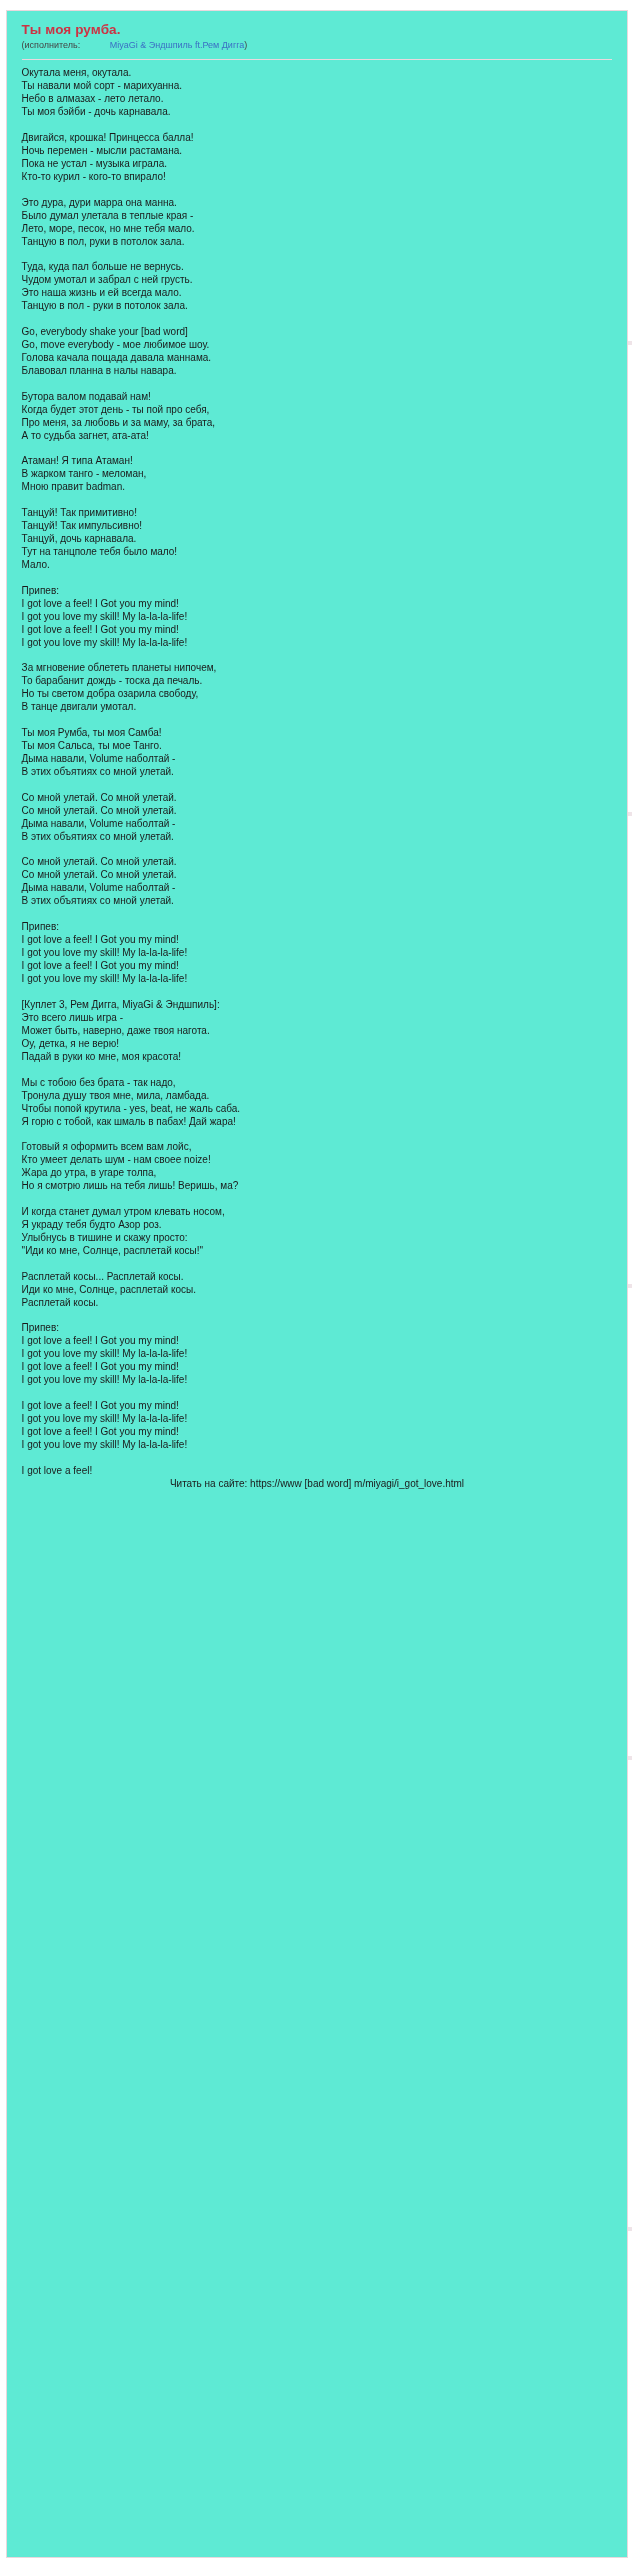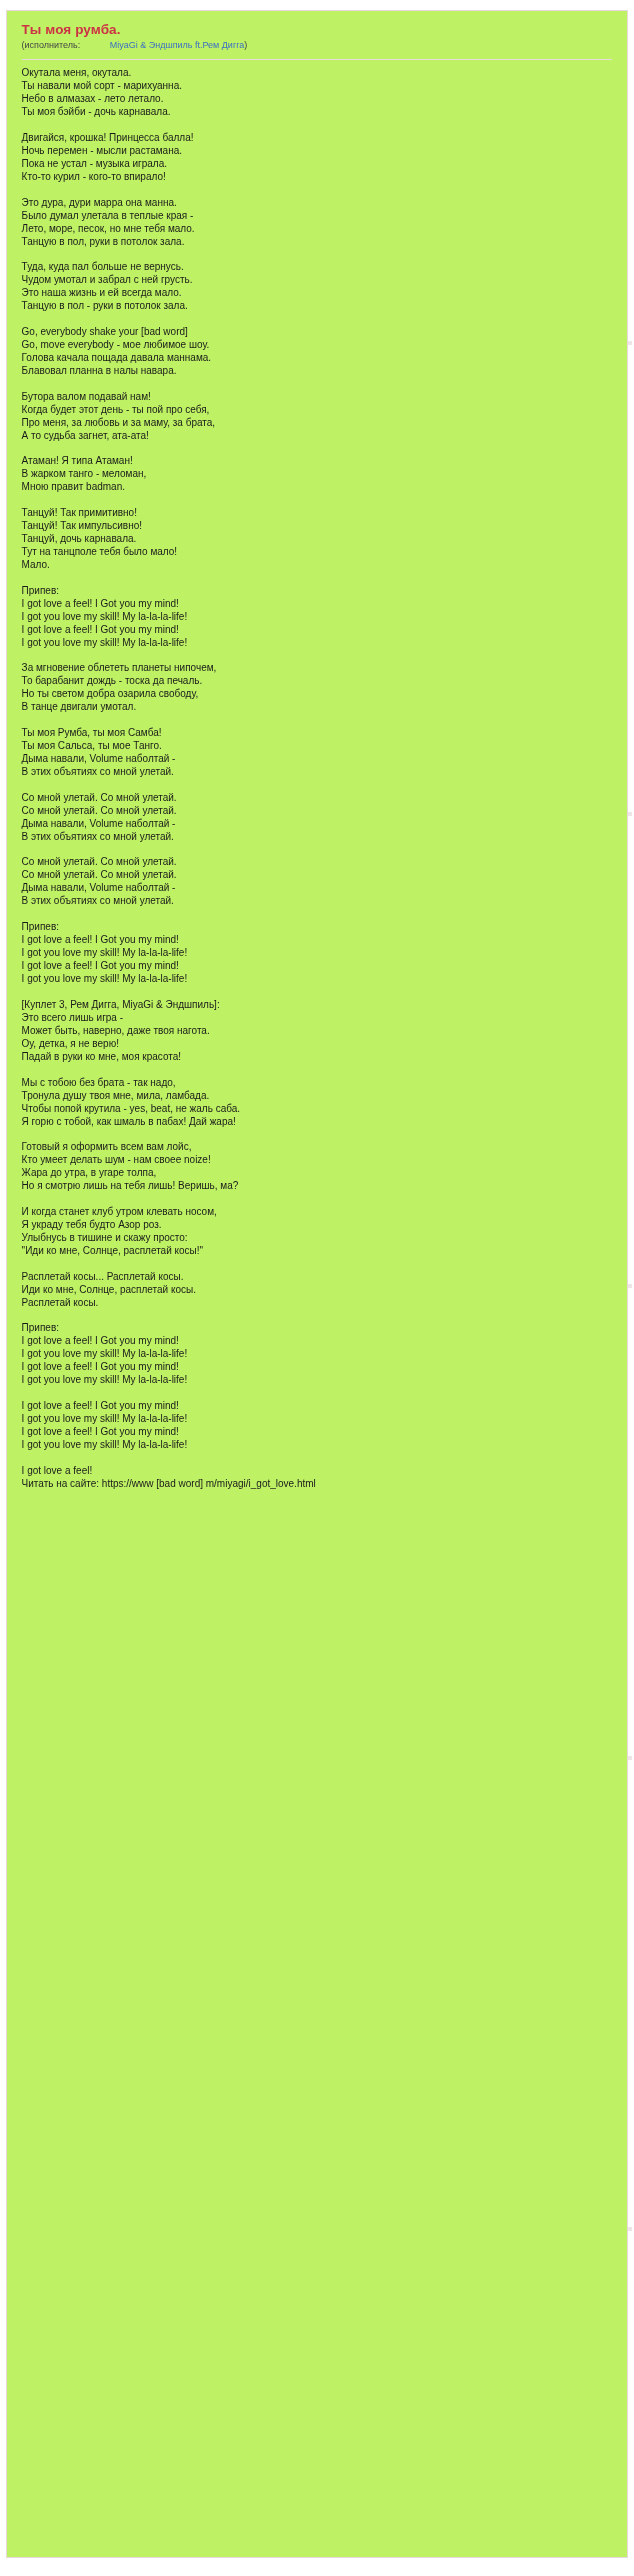--- a/index.html
+++ b/index.html
@@ -16,21 +16,21 @@
     width: 634px;
     min-height: 2576px;
     background: #ffffff;
     box-sizing: border-box;
     padding: 9.5px 0 0 0;
   }
   .lyrics-card {
     position: relative;
     margin: 0 6.3px 0 6.3px;
     border: 0.8px solid #e8d8dd;
-    background: #bef264;
+    background: #5eead4;
     box-sizing: border-box;
     padding: 11px 14.3px 16px 14.3px;
     min-height: 2548px;
   }
   .song-title {
     color: #cc3344;
     font-size: 13.5px;
     font-weight: bold;
     line-height: 16px;
     margin: 0 0 2.4px 0;
@@ -64,20 +64,21 @@
     margin: 0 0 12.7px 0;
     white-space: pre-wrap;
   }
   .stanza:last-child {
     margin-bottom: 0;
   }
   .footer-link {
     font-size: 10px;
     line-height: 13px;
     color: #1a1a1a;
+    text-align: center;
   }
   .footer-link a {
     color: #1a1a1a;
     text-decoration: none;
   }
   
   .edge-mark {
     position: absolute;
     right: 1.6px;
     width: 4px;
@@ -147,21 +148,21 @@
 I got you love my skill! My la-la-la-life!</div><div class="stanza">[Куплет 3, Рем Дигга, MiyaGi &amp; Эндшпиль]:
 Это всего лишь игра -
 Может быть, наверно, даже твоя нагота.
 Оу, детка, я не верю!
 Падай в руки ко мне, моя красота!</div><div class="stanza">Мы с тобою без брата - так надо,
 Тронула душу твоя мне, мила, ламбада.
 Чтобы попой крутила - yes, beat, не жаль саба.
 Я горю с тобой, как шмаль в пабах! Дай жара!</div><div class="stanza">Готовый я оформить всем вам лойс,
 Кто умеет делать шум - нам своее noize!
 Жара до утра, в угаре толпа,
-Но я смотрю лишь на тебя лишь! Веришь, ма?</div><div class="stanza">И когда станет клуб утром клевать носом,
+Но я смотрю лишь на тебя лишь! Веришь, ма?</div><div class="stanza">И когда станет думал утром клевать носом,
 Я украду тебя будто Азор роз.
 Улыбнусь в тишине и скажу просто:
 "Иди ко мне, Солнце, расплетай косы!"</div><div class="stanza">Расплетай косы... Расплетай косы.
 Иди ко мне, Солнце, расплетай косы.
 Расплетай косы.</div><div class="stanza">Припев:
 I got love a feel! I Got you my mind!
 I got you love my skill! My la-la-la-life!
 I got love a feel! I Got you my mind!
 I got you love my skill! My la-la-la-life!</div><div class="stanza">I got love a feel! I Got you my mind!
 I got you love my skill! My la-la-la-life!

